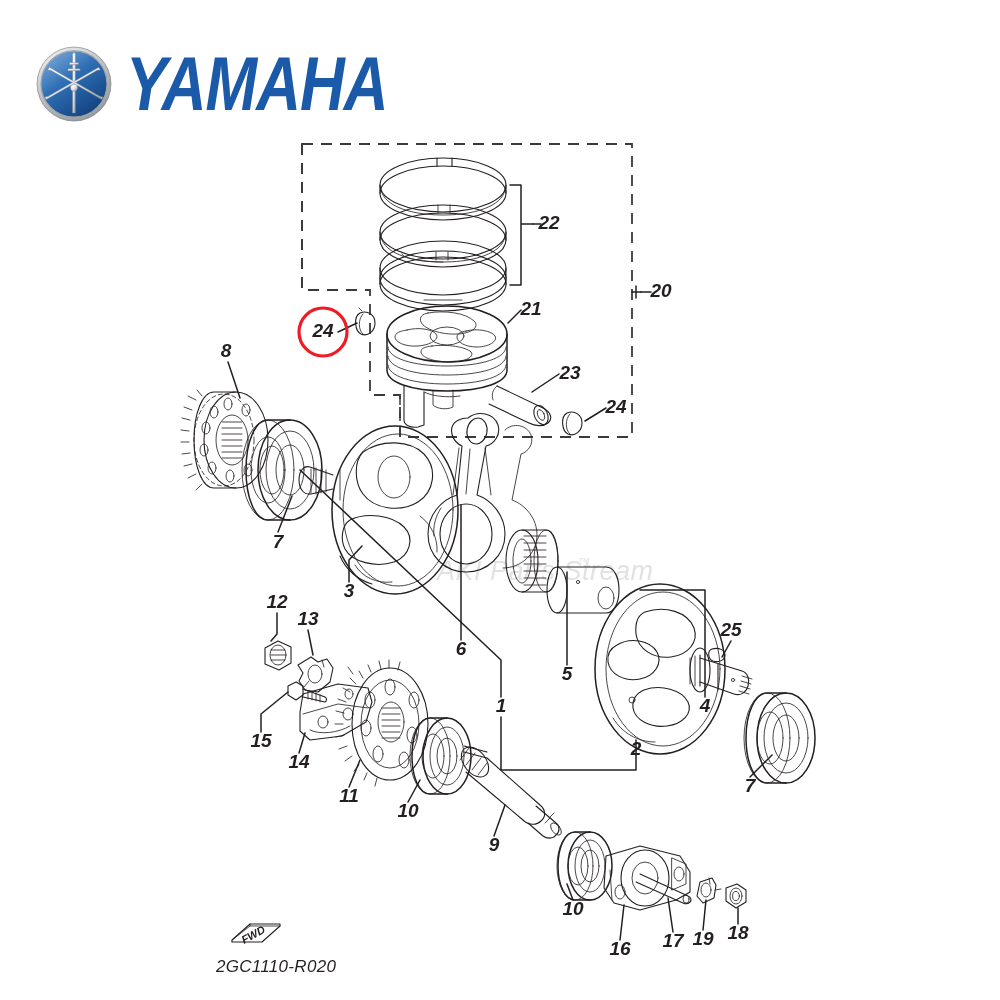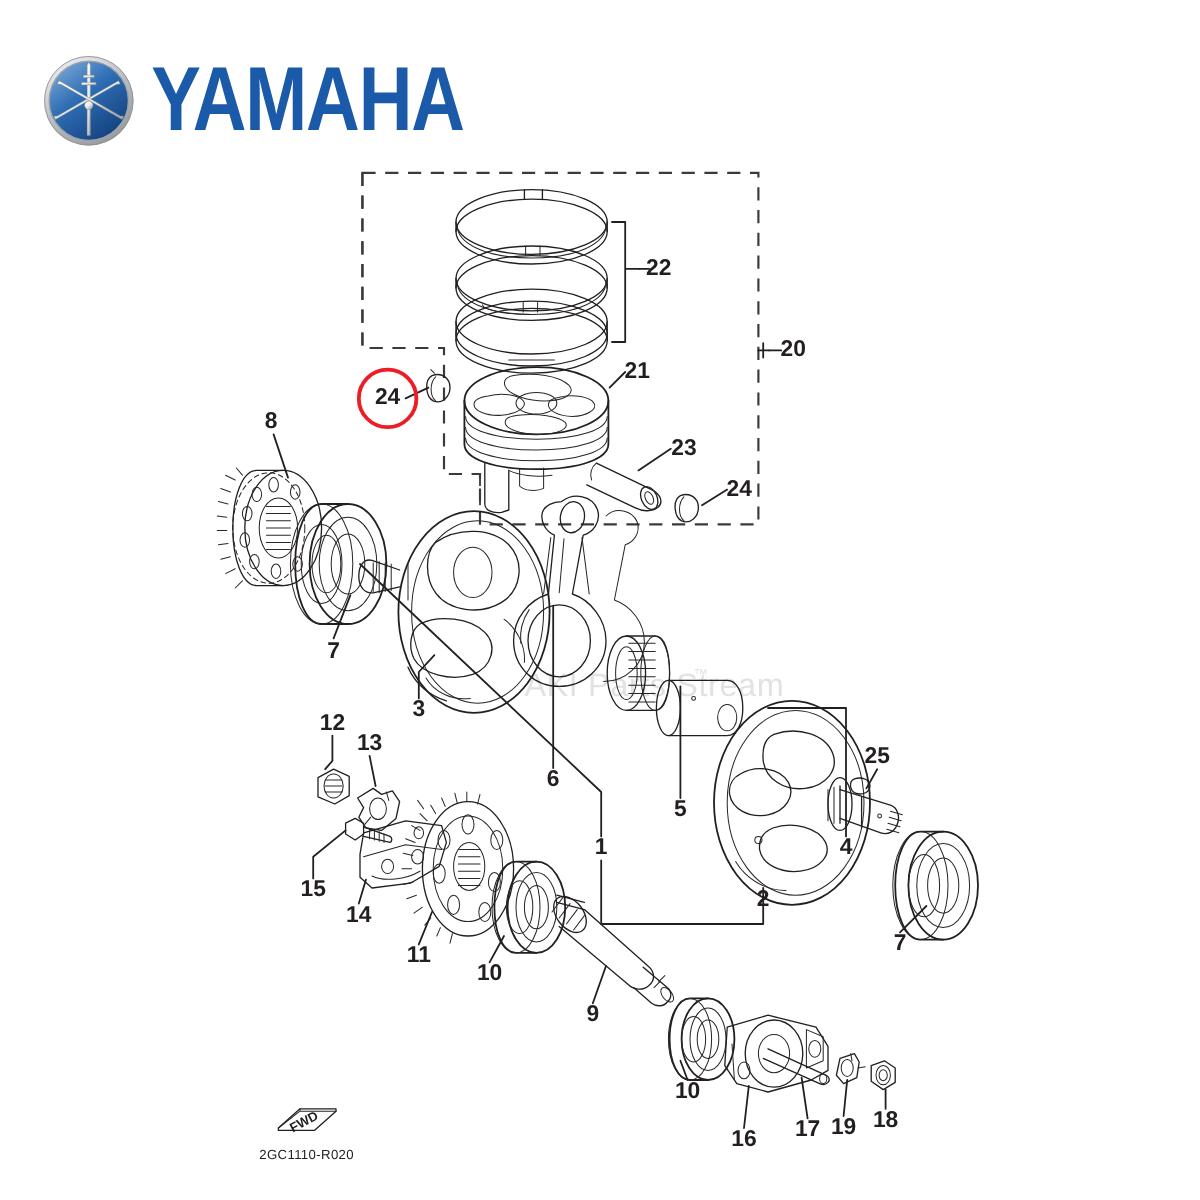--- a/index.html
+++ b/index.html
@@ -1,38 +1,38 @@
 <!DOCTYPE html>
 <html><head>
 <meta charset="utf-8">
 <title>Yamaha Crankshaft &amp; Piston Parts Diagram</title>
 <style>
   html,body{margin:0;padding:0;background:#fff;}
   body{width:1000px;height:1000px;position:relative;overflow:hidden;
        font-family:"Liberation Sans",sans-serif;color:#1a1a1a;}
-  #diagram-root{position:absolute;inset:0;width:1000px;height:1000px;}
+  #diagram-root{position:absolute;inset:0;width:1000px;height:1000px;font-style:italic;}
   svg#scene{position:absolute;left:0;top:0;width:1000px;height:1000px;display:block;}
   .ln{fill:none;stroke:#231f20;stroke-width:1.5;stroke-linecap:round;stroke-linejoin:round;}
   .ln-thin{fill:none;stroke:#231f20;stroke-width:1.1;stroke-linecap:round;stroke-linejoin:round;}
   .ln-hair{fill:none;stroke:#2a2626;stroke-width:0.85;stroke-linecap:round;stroke-linejoin:round;}
   .leader{fill:none;stroke:#231f20;stroke-width:1.5;stroke-linecap:round;stroke-linejoin:round;}
   .dashbox{fill:none;stroke:#3a3a3a;stroke-width:1.8;stroke-dasharray:11 8;stroke-linecap:butt;}
   .dashthin{fill:none;stroke:#3a3a3a;stroke-width:1.5;stroke-dasharray:9 7;}
   .callout-text{font-family:"Liberation Sans",sans-serif;font-size:19px;font-weight:700;
                 fill:#231f20;text-anchor:middle;dominant-baseline:middle;}
   .hl-circle{fill:none;stroke:#ee1c25;stroke-width:3.2;}
   .wm{font-family:"Liberation Sans",sans-serif;font-size:27px;fill:#e2e2e4;
       letter-spacing:.5px;}
   .wm-tm{font-size:12px;fill:#e2e2e4;}
   #logo{position:absolute;left:36px;top:46px;display:flex;align-items:center;gap:14px;}
   #logo .mark{width:76px;height:76px;flex:0 0 auto;}
   #logo .word{font-family:"Liberation Sans",sans-serif;font-size:62px;font-weight:700;
        color:#1a5aa8;letter-spacing:-1px;line-height:1;
        transform:scaleY(1.22);transform-origin:left center;}
-  #partno{position:absolute;left:216px;top:957px;font-size:11px;color:#231f20;
+  #partno{position:absolute;left:216px;top:957px;font-size:17px;color:#231f20;
        letter-spacing:.3px;white-space:nowrap;}
   #fwd{position:absolute;left:228px;top:918px;width:56px;height:34px;}
   #fwd .fwdtext{font-family:"Liberation Sans",sans-serif;font-size:11px;font-weight:700;fill:#231f20;}
 </style>
 </head>
 <body>
 
 <div id="diagram-root">
 
   <div id="logo">

